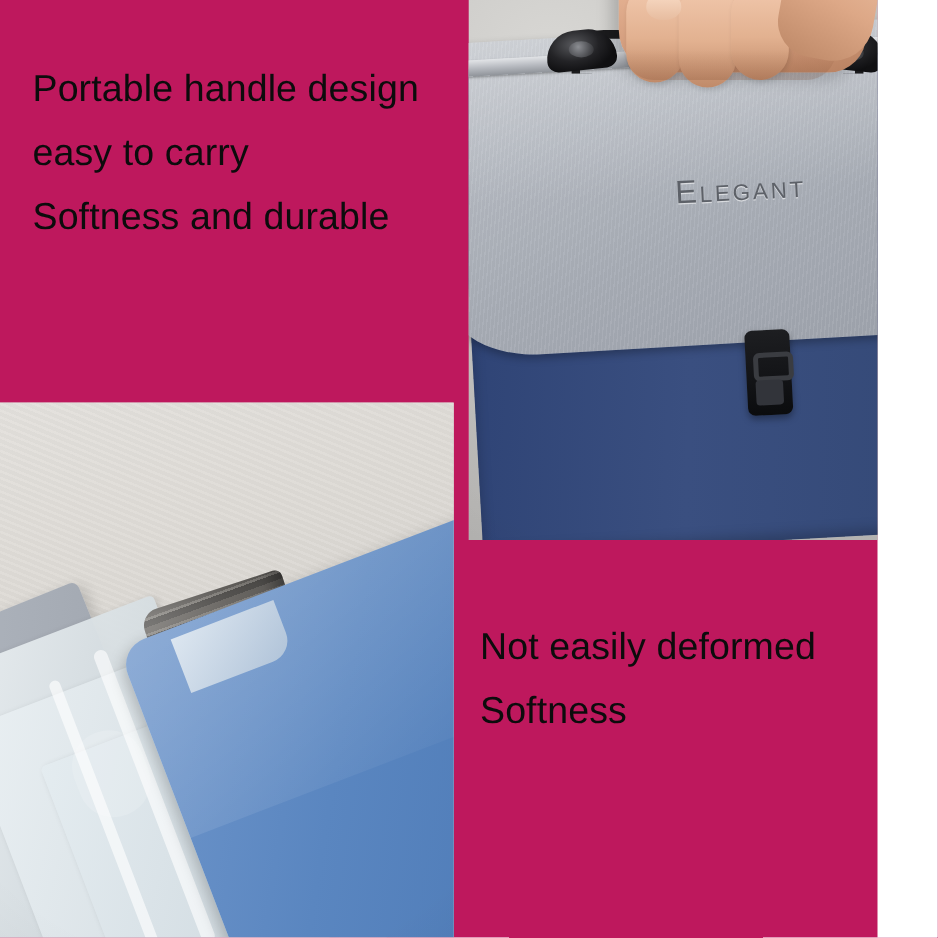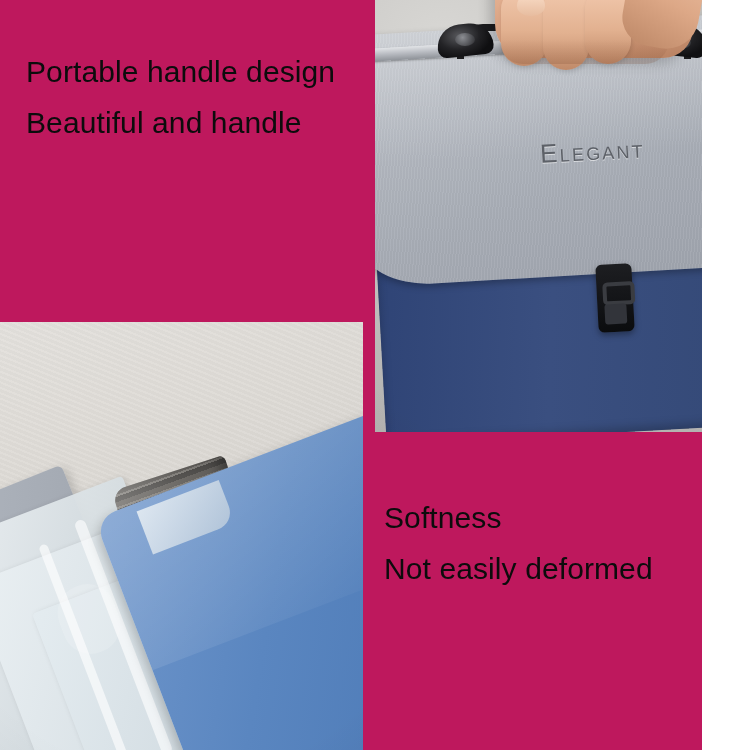--- a/index.html
+++ b/index.html
@@ -510,21 +510,22 @@
       <div class="blue-lid-sheen"></div>
       <div class="blue-lid-notch"></div>
     </div>
     <div class="blue-tab"></div>
 
     <div class="vignette"></div>
   </div>
 
   <div class="text-block" id="text-top-left">
     <span class="text-line">Portable handle design</span>
-    <span class="text-line">Beautiful and handle</span>
+    <span class="text-line">easy to carry</span>
+    <span class="text-line">Softness and durable</span>
   </div>
 
   <div class="text-block" id="text-bottom-right">
+    <span class="text-line">Not easily deformed</span>
     <span class="text-line">Softness</span>
-    <span class="text-line">Not easily deformed</span>
   </div>
 
 </div>
 
 </body></html>

